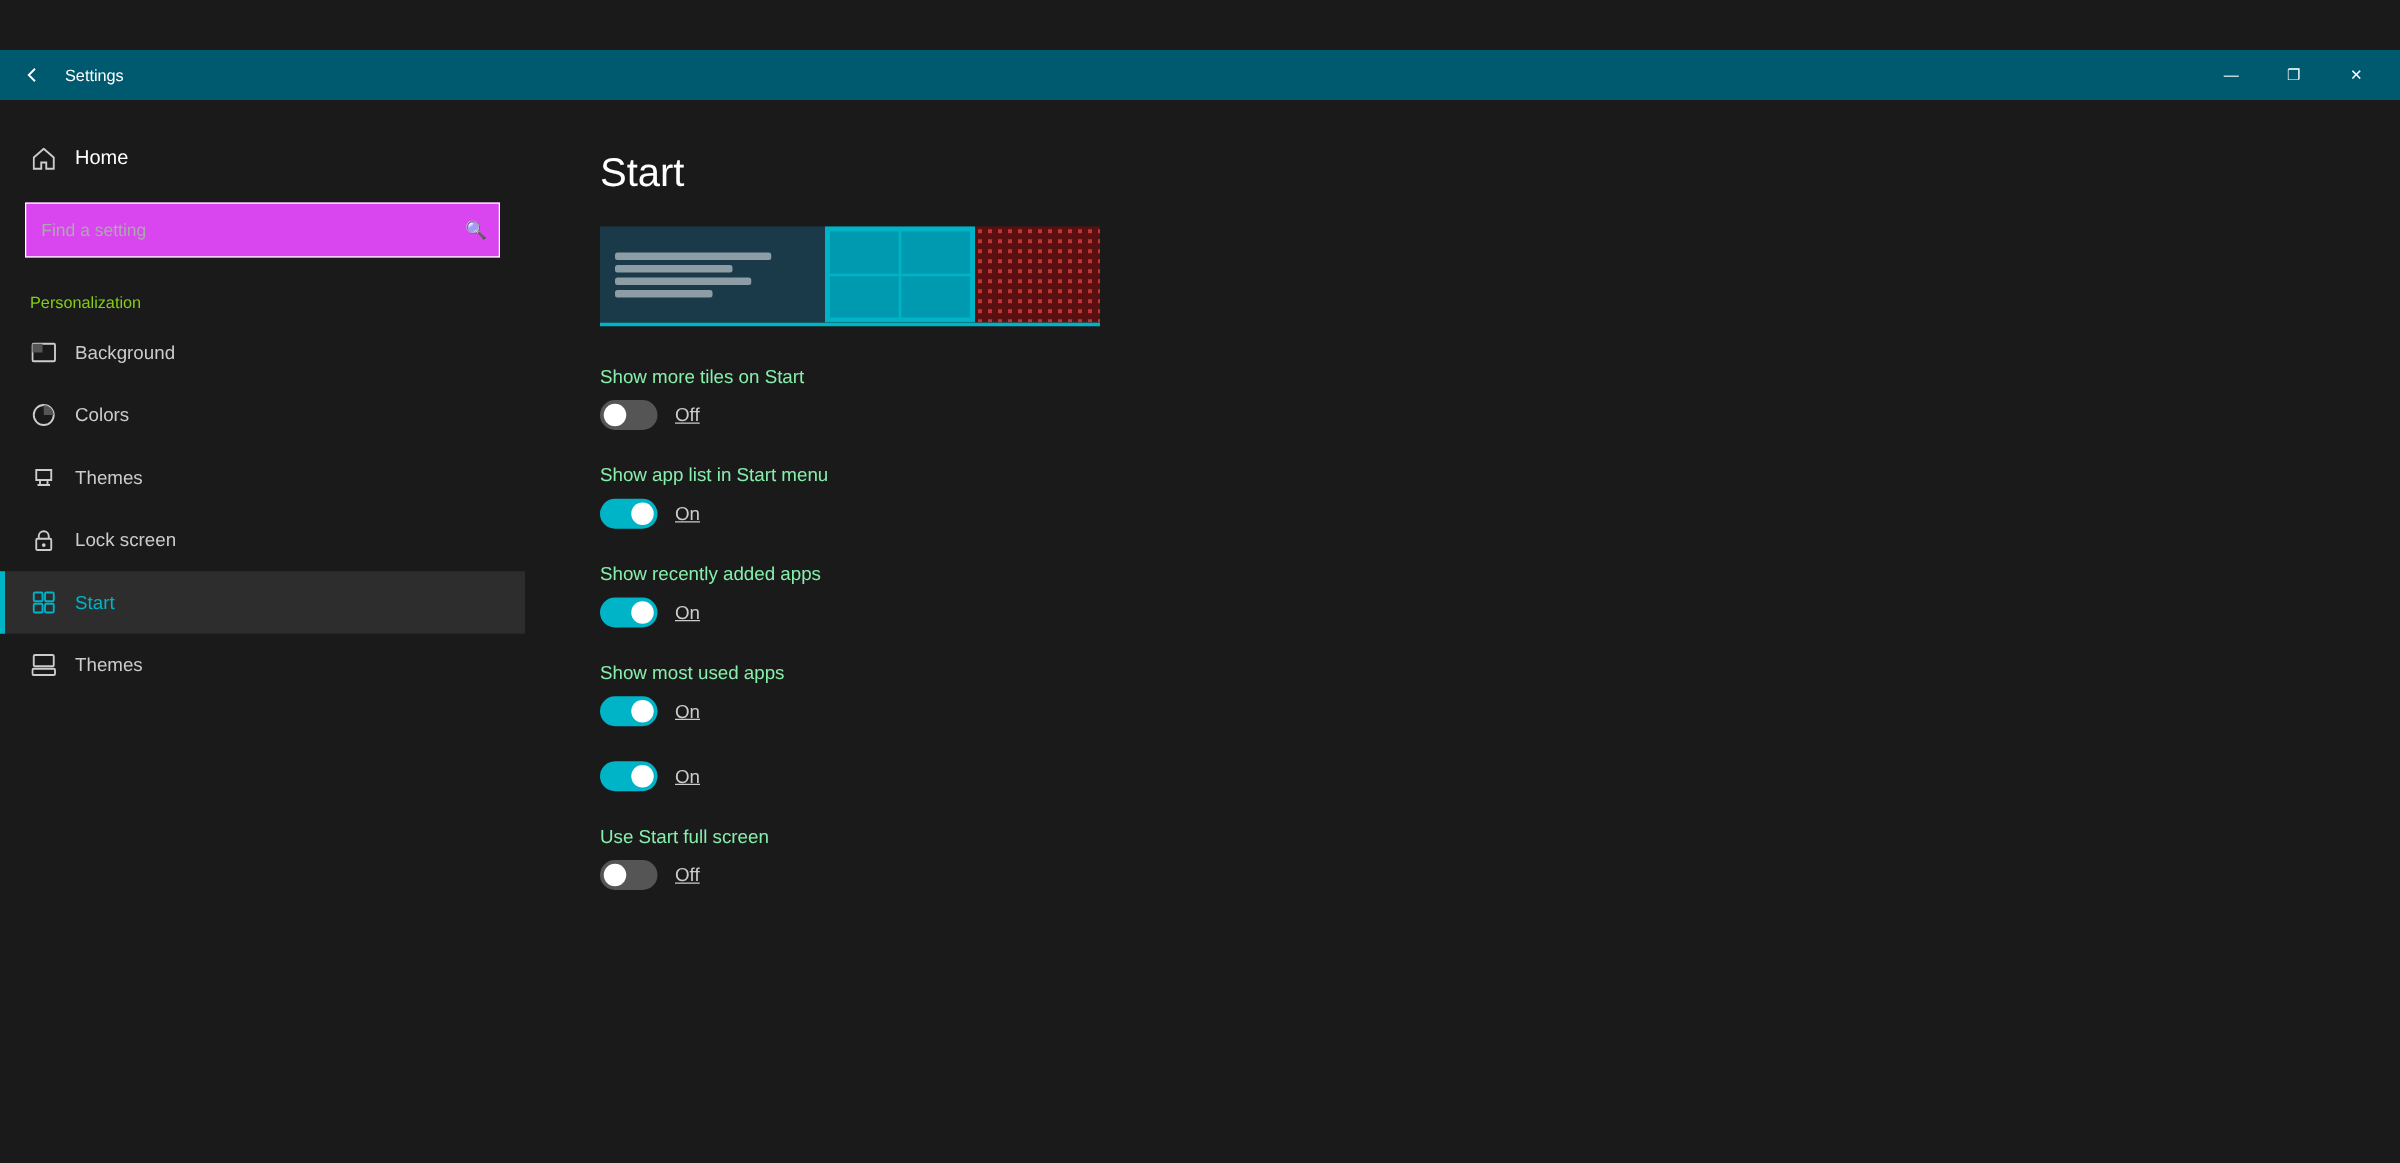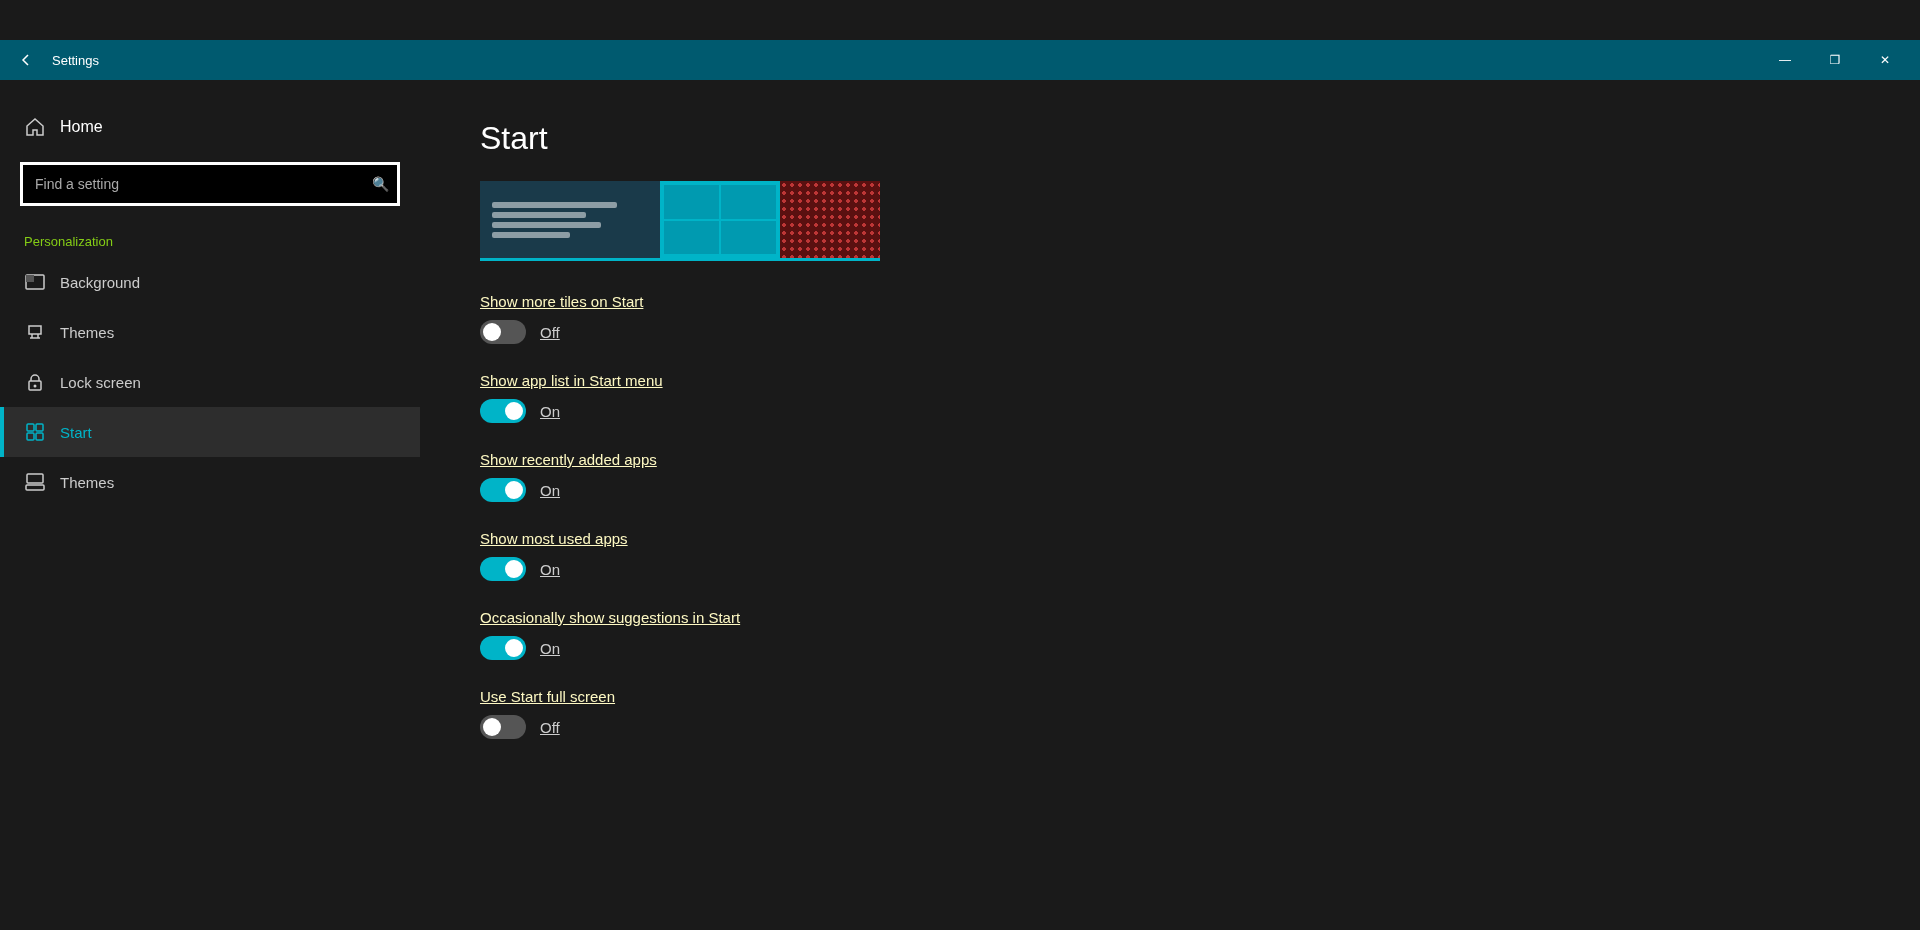--- a/index.html
+++ b/index.html
@@ -89,22 +89,22 @@
     }
 
     .sidebar-search {
       margin: 12px 20px 20px 20px;
       position: relative;
     }
 
     .sidebar-search input {
       width: 100%;
       height: 44px;
-      background: #000000;
-      border: 3px solid #ffffff;
+      background: #d946ef;
+      border: 1px solid #ffffff;
       color: white;
       padding: 0 40px 0 12px;
       font-size: 14px;
       outline: none;
     }
 
     .sidebar-search input::placeholder {
       color: #aaa;
     }
 
@@ -235,23 +235,22 @@
       background-size: 8px 8px;
     }
 
     
     .setting-item {
       margin-bottom: 28px;
     }
 
     .setting-label {
       font-size: 15px;
-      color: #fef9c3;
+      color: #86efac;
       margin-bottom: 10px;
-      text-decoration: underline;
     }
 
     .toggle-row {
       display: flex;
       align-items: center;
       gap: 14px;
     }
 
     .toggle {
       width: 46px;
@@ -336,20 +335,29 @@
     <div class="sidebar-item">
       <div class="sidebar-icon">
         <svg width="20" height="20" viewBox="0 0 20 20" fill="none">
           <rect x="1" y="3" width="18" height="14" rx="1" stroke="#ccc" stroke-width="1.5" fill="none"></rect>
           <rect x="1" y="3" width="8" height="7" fill="#555"></rect>
         </svg>
       </div>
       <span>Background</span>
     </div>
 
+    <div class="sidebar-item">
+      <div class="sidebar-icon">
+        <svg width="20" height="20" viewBox="0 0 20 20" fill="none">
+          <circle cx="10" cy="10" r="8" stroke="#ccc" stroke-width="1.5" fill="none"></circle>
+          <path d="M10 2 A8 8 0 0 1 18 10 L10 10 Z" fill="#555"></path>
+        </svg>
+      </div>
+      <span>Colors</span>
+    </div>
 
     <div class="sidebar-item">
       <div class="sidebar-icon">
         <svg width="20" height="20" viewBox="0 0 20 20" fill="none">
           <path d="M4 4 L16 4 L16 12 L4 12 Z" stroke="#ccc" stroke-width="1.5" fill="none"></path>
           <line x1="7" y1="12" x2="7" y2="16" stroke="#ccc" stroke-width="1.5"></line>
           <line x1="13" y1="12" x2="13" y2="16" stroke="#ccc" stroke-width="1.5"></line>
           <line x1="5" y1="16" x2="15" y2="16" stroke="#ccc" stroke-width="1.5"></line>
         </svg>
       </div>
@@ -444,21 +452,20 @@
         <div class="setting-item">
           <div class="setting-label">Show most used apps</div>
           <div class="toggle-row">
             <div class="toggle on">
               <div class="toggle-thumb"></div>
             </div>
             <span class="toggle-state">On</span>
           </div>
         </div>
         <div class="setting-item">
-          <div class="setting-label">Occasionally show suggestions in Start</div>
           <div class="toggle-row">
             <div class="toggle on">
               <div class="toggle-thumb"></div>
             </div>
             <span class="toggle-state">On</span>
           </div>
         </div>
         <div class="setting-item">
           <div class="setting-label">Use Start full screen</div>
           <div class="toggle-row">

